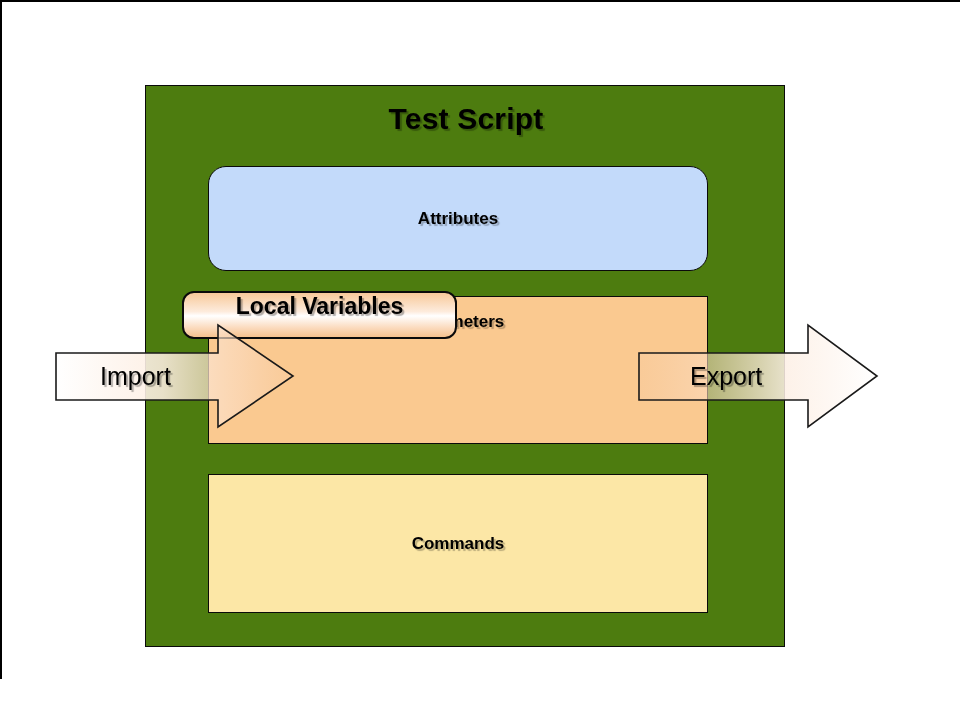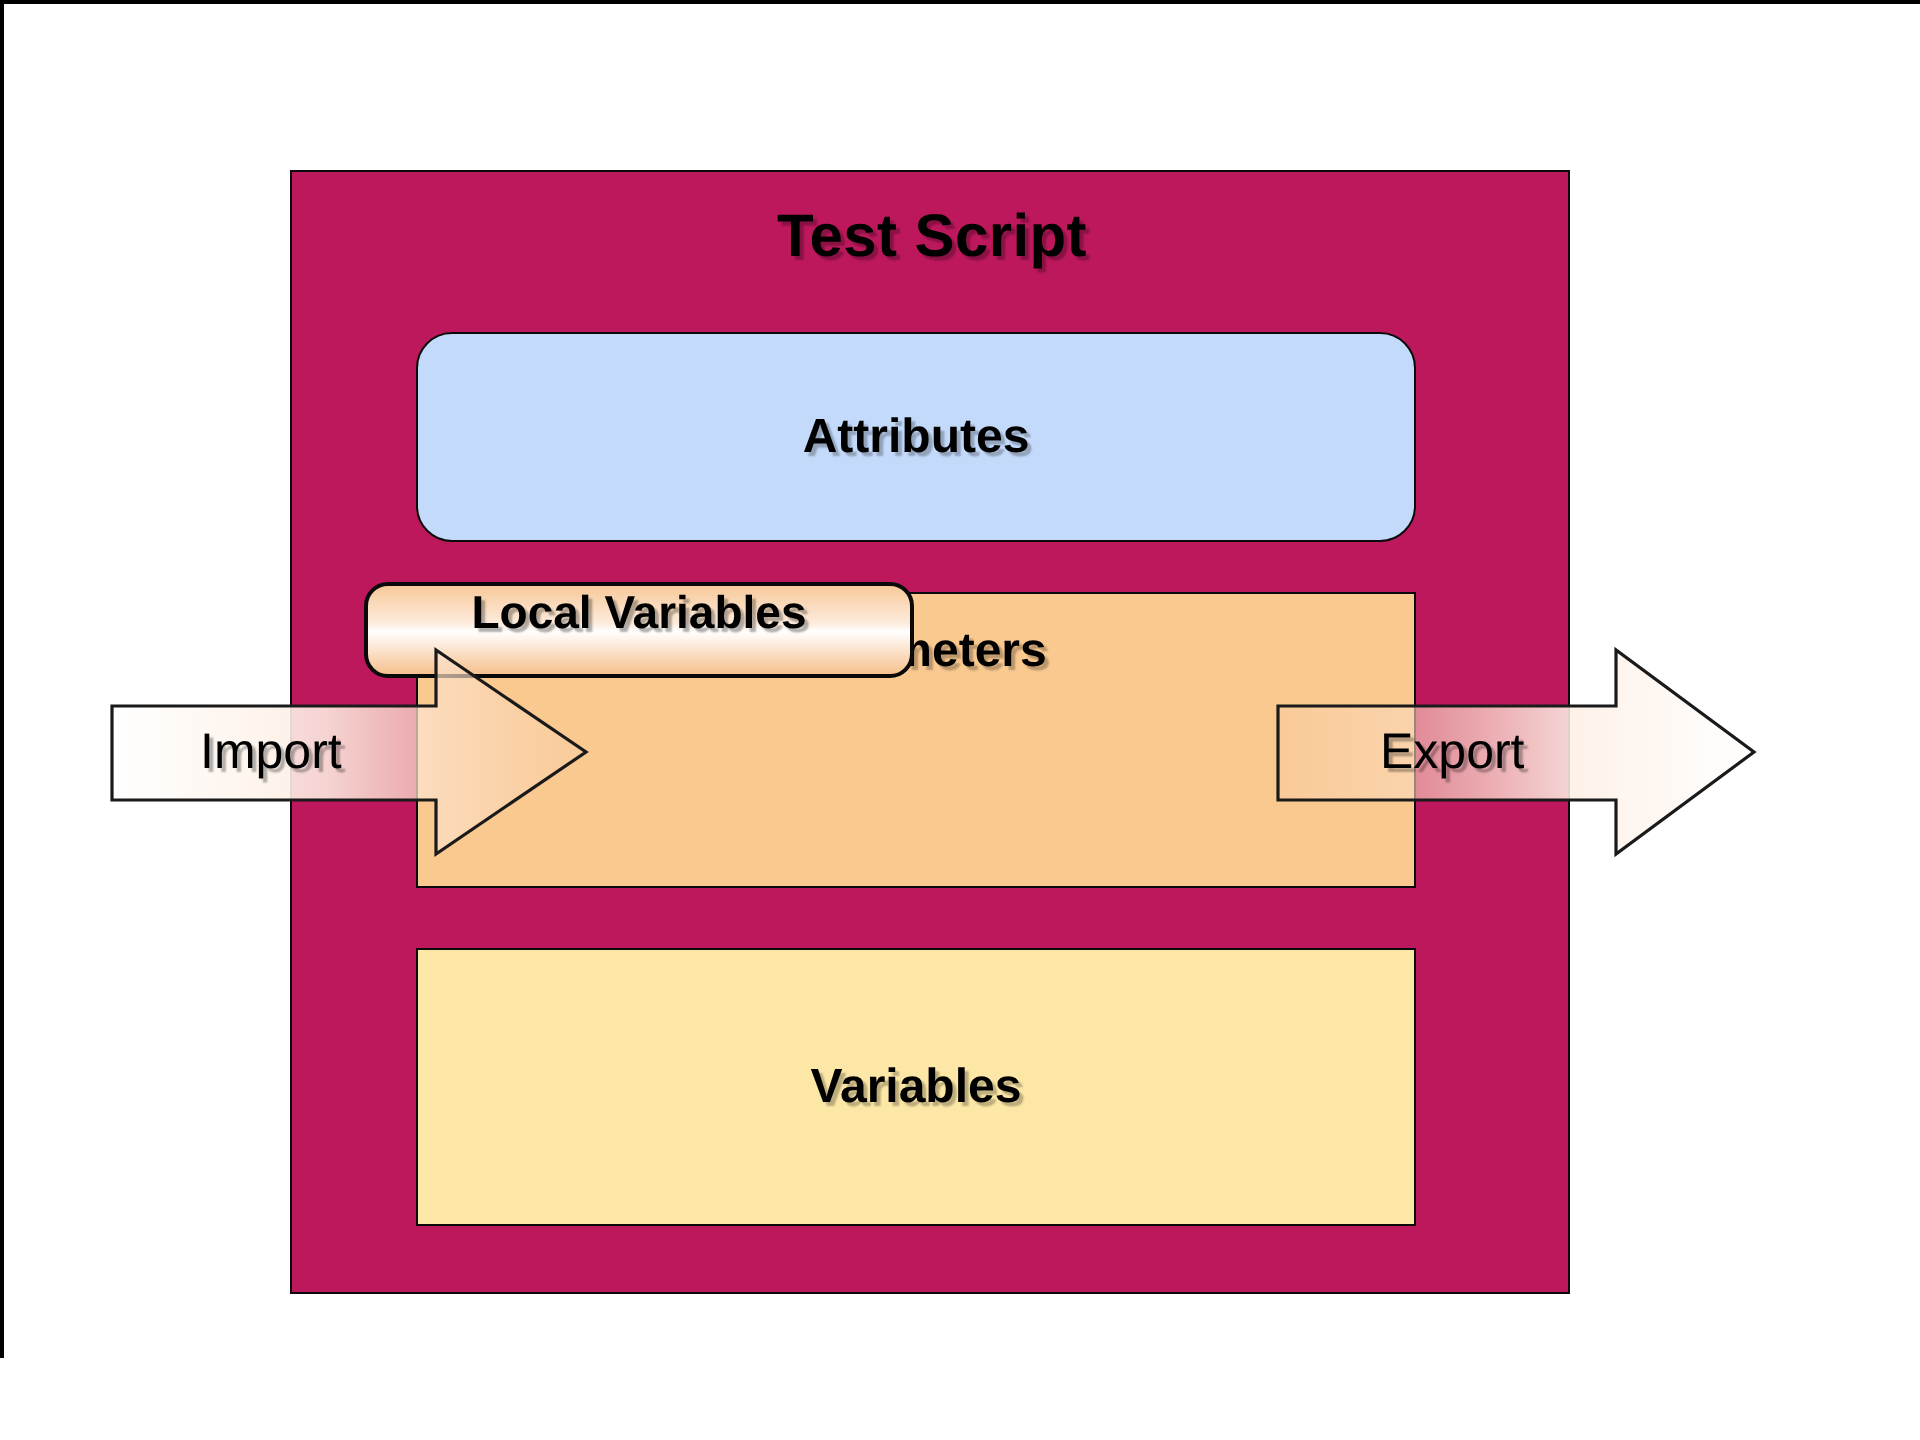--- a/index.html
+++ b/index.html
@@ -40,21 +40,21 @@
     background: #000000;
   }
 
   
   .test-script-box {
     position: absolute;
     left: 145px;
     top: 85px;
     width: 640px;
     height: 562px;
-    background: #be185d;
+    background: #4d7c0f;
     border: 1.5px solid #0a0a0a;
     box-sizing: border-box;
   }
 
   .test-script-title {
     position: absolute;
     left: 0;
     top: 16px;
     width: 640px;
     text-align: center;
@@ -68,21 +68,21 @@
   
   .section-box {
     position: absolute;
     border: 1.5px solid #0a0a0a;
     box-sizing: border-box;
     display: flex;
     align-items: center;
     justify-content: center;
   }
   .section-label {
-    font-size: 24px;
+    font-size: 17px;
     font-weight: bold;
     color: #000000;
     text-shadow: 2px 2px 1px rgba(0,0,0,0.26);
   }
 
   #box-attributes {
     left: 62px;   
     top: 80px;    
     width: 500px; 
     height: 105px;
@@ -173,21 +173,21 @@
 
     <div class="section-box" id="box-attributes">
       <span class="section-label">Attributes</span>
     </div>
 
     <div class="section-box" id="box-parameters">
       <span class="section-label">Parameters</span>
     </div>
 
     <div class="section-box" id="box-commands">
-      <span class="section-label">Variables</span>
+      <span class="section-label">Commands</span>
     </div>
 
   </div>
 
   <div class="local-vars-pill">
     <span class="local-vars-label">Local Variables</span>
   </div>
 
   <div class="arrow-wrap">
     <svg class="arrow-svg" width="960" height="720" viewBox="0 0 960 720">

